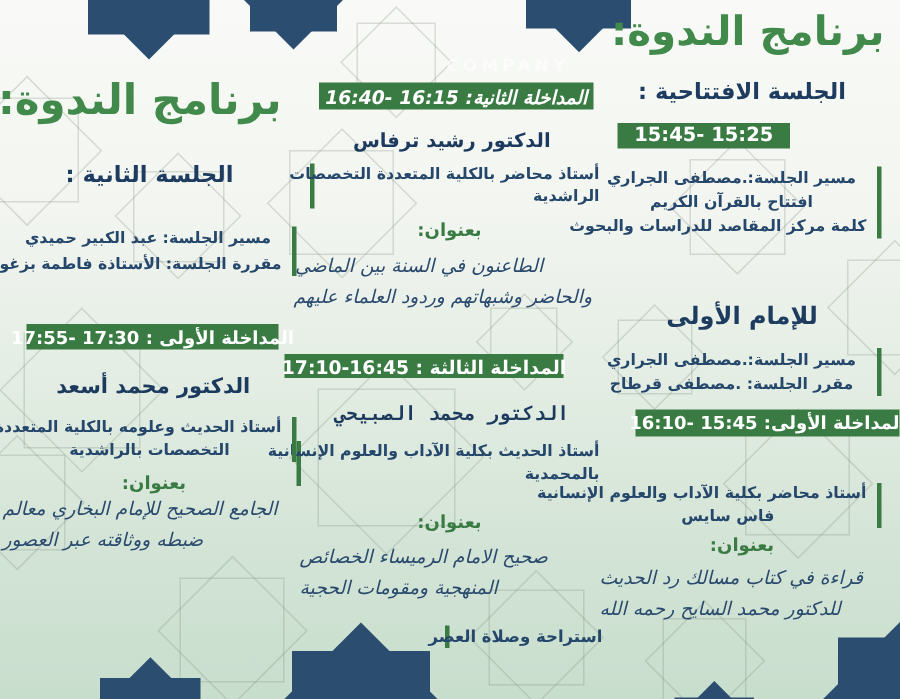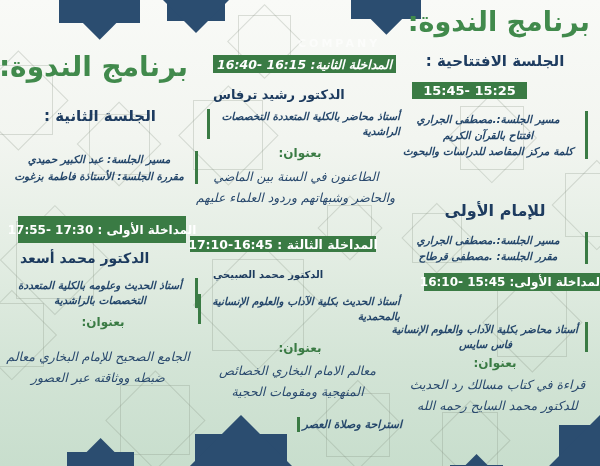--- a/index.html
+++ b/index.html
@@ -16,26 +16,26 @@
   .star8.navy i{background:#2b4d70;}
   .star8.outline i{border:1.4px solid rgba(125,135,118,.25);background:transparent;}
   .layer-text{position:absolute;inset:0;z-index:3;}
   .prog-title{position:absolute;color:#418a4c;font-weight:700;white-space:nowrap;}
   .session-heading{position:absolute;color:#1e3c60;font-weight:700;text-align:center;white-space:nowrap;}
   .time-badge{
     position:absolute;background:#3a7b44;color:#ffffff;font-weight:700;
     display:flex;align-items:center;justify-content:center;white-space:nowrap;
   }
   .lines{position:absolute;color:#25476b;font-size:10.5px;font-weight:700;text-align:center;}
-  .lines .ln{white-space:nowrap;font-style:italic;}
+  .lines .ln{white-space:nowrap;}
   .bar-r{border-right:3px solid #3a7b44;padding-right:7px;}
   .bar-l{border-left:3px solid #3a7b44;padding-left:7px;text-align:right;}
-  .speaker{position:absolute;color:#1c3a5e;font-weight:700;text-align:left;white-space:nowrap;}
+  .speaker{position:absolute;color:#1c3a5e;font-weight:700;text-align:center;white-space:nowrap;}
   .onwan{position:absolute;color:#3a7b44;font-weight:700;font-size:12px;text-align:center;white-space:nowrap;}
-  .hand{position:absolute;color:#2a4a6e;font-style:italic;font-weight:400;font-size:12.5px;text-align:center;}
+  .hand{position:absolute;color:#2a4a6e;font-style:italic;font-weight:400;font-size:12.5px;text-align:left;}
   .hand .ln{white-space:nowrap;line-height:21px;}
   .watermark{
     position:absolute;left:298px;top:37px;width:110px;z-index:4;
     color:rgba(255,255,255,.6);font-weight:700;font-size:11px;letter-spacing:3px;
     direction:ltr;text-align:left;white-space:nowrap;
   }
 </style>
 </head>
 <body>
 
@@ -180,57 +180,57 @@
 
     <div class="onwan" style="left:250px;top:146px;width:100px;">بعنوان:</div>
 
     <div class="hand" style="left:197px;top:166px;width:198px;">
       <div class="ln">الطاعنون في السنة بين الماضي</div>
       <div class="ln">والحاضر وشبهاتهم وردود العلماء عليهم</div>
     </div>
 
     <div class="time-badge" style="left:190px;top:236px;width:186px;height:16px;font-size:12.5px;text-align:right;">المداخلة الثالثة : 16:45-17:10</div>
 
-    <div class="speaker" style="left:213px;top:269px;width:177px;font-size:10px;">الدكتور محمد الصبيحي</div>
+    <div class="speaker" style="left:213px;top:269px;width:177px;font-size:13px;font-family:Liberation Mono, monospace;">الدكتور محمد الصبيحي</div>
 
     <div class="lines bar-l" style="left:198px;top:294px;width:192px;line-height:15px;">
       <div class="ln">أستاذ الحديث بكلية الآداب والعلوم الإنسانية</div>
       <div class="ln">بالمحمدية</div>
     </div>
 
     <div class="onwan" style="left:250px;top:341px;width:100px;">بعنوان:</div>
 
     <div class="hand" style="left:200px;top:360px;width:195px;">
-      <div class="ln">معالم الامام البخاري الخصائص</div>
+      <div class="ln">صحيح الامام الرميساء الخصائص</div>
       <div class="ln">المنهجية ومقومات الحجية</div>
     </div>
 
     <div class="lines bar-l" style="left:297px;top:417px;width:95px;line-height:15px;font-size:11px;">
       <div class="ln">استراحة وصلاة العصر</div>
     </div>
 
     <div class="prog-title" style="left:12px;top:50px;width:176px;text-align:center;font-size:28px;">برنامج الندوة:</div>
 
     <div class="session-heading" style="left:20px;top:107px;width:160px;font-size:15px;">الجلسة الثانية :</div>
 
     <div class="lines bar-r" style="left:10px;top:151px;width:178px;line-height:16.5px;">
       <div class="ln">مسير الجلسة: عبد الكبير حميدي</div>
       <div class="ln">مقررة الجلسة: الأستاذة فاطمة بزغوت</div>
     </div>
 
-    <div class="time-badge" style="left:18px;top:216px;width:168px;height:27px;font-size:12px;text-align:right;">المداخلة الأولى : 17:30 -17:55</div>
+    <div class="time-badge" style="left:18px;top:216px;width:168px;height:17px;font-size:12px;text-align:right;">المداخلة الأولى : 17:30 -17:55</div>
 
     <div class="speaker" style="left:20px;top:250px;width:165px;font-size:14px;">الدكتور محمد أسعد</div>
 
     <div class="lines bar-r" style="left:12px;top:278px;width:176px;line-height:15px;">
       <div class="ln">أستاذ الحديث وعلومه بالكلية المتعددة</div>
       <div class="ln">التخصصات بالراشدية</div>
     </div>
 
     <div class="onwan" style="left:63px;top:315px;width:80px;">بعنوان:</div>
 
-    <div class="hand" style="left:2px;top:346px;width:192px;">
+    <div class="hand" style="left:2px;top:328px;width:192px;">
       <div class="ln">الجامع الصحيح للإمام البخاري معالم</div>
       <div class="ln">ضبطه ووثاقته عبر العصور</div>
     </div>
 
   </div>
 </div>
 
 </body></html>

